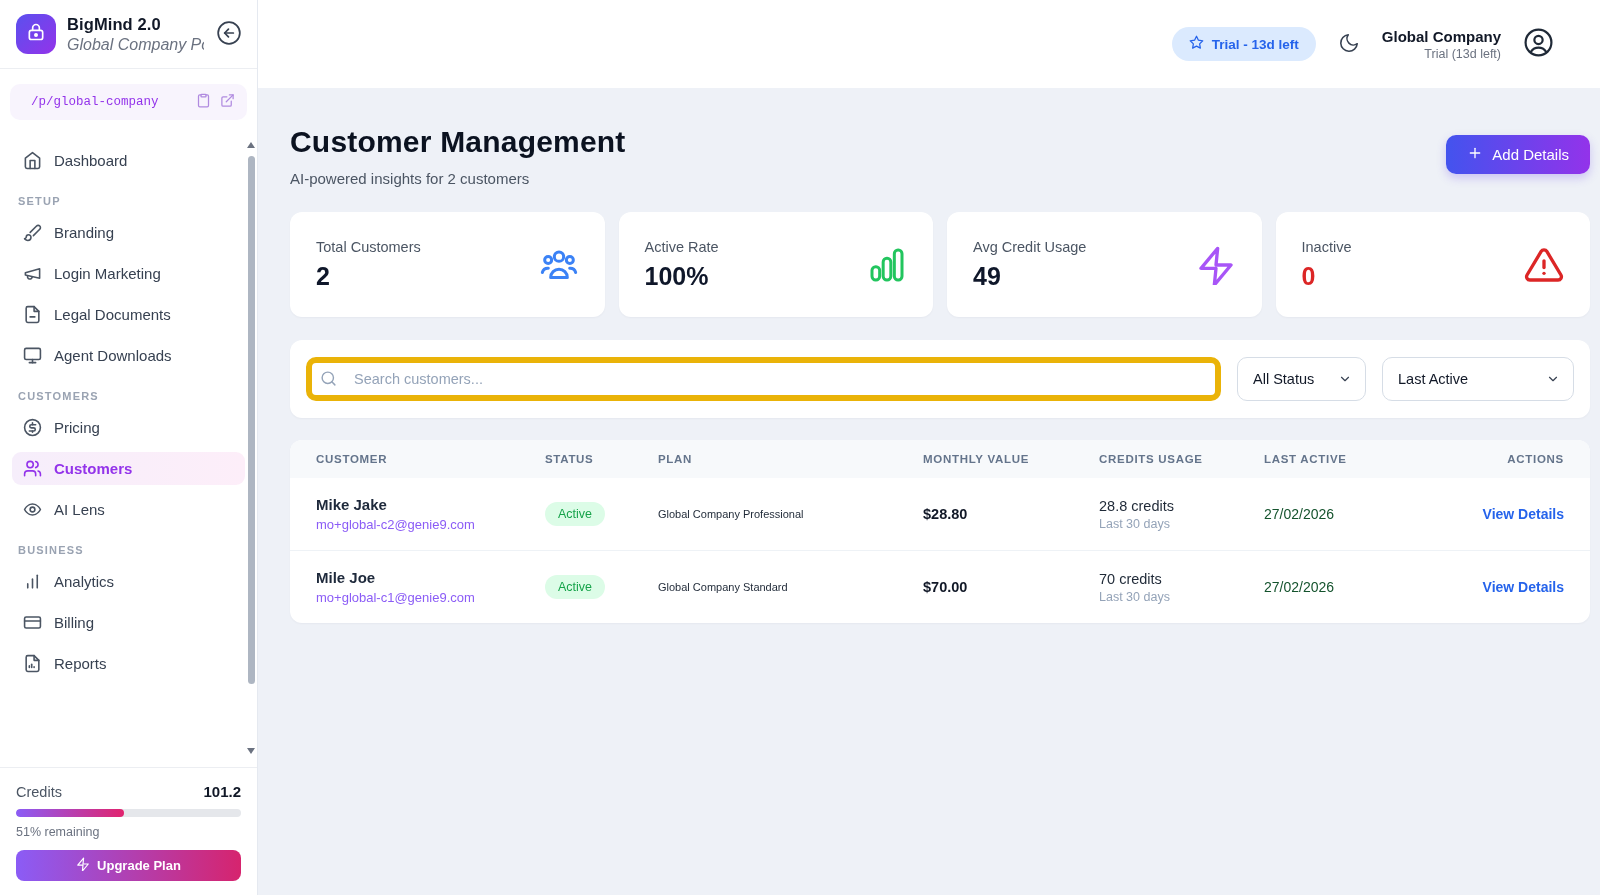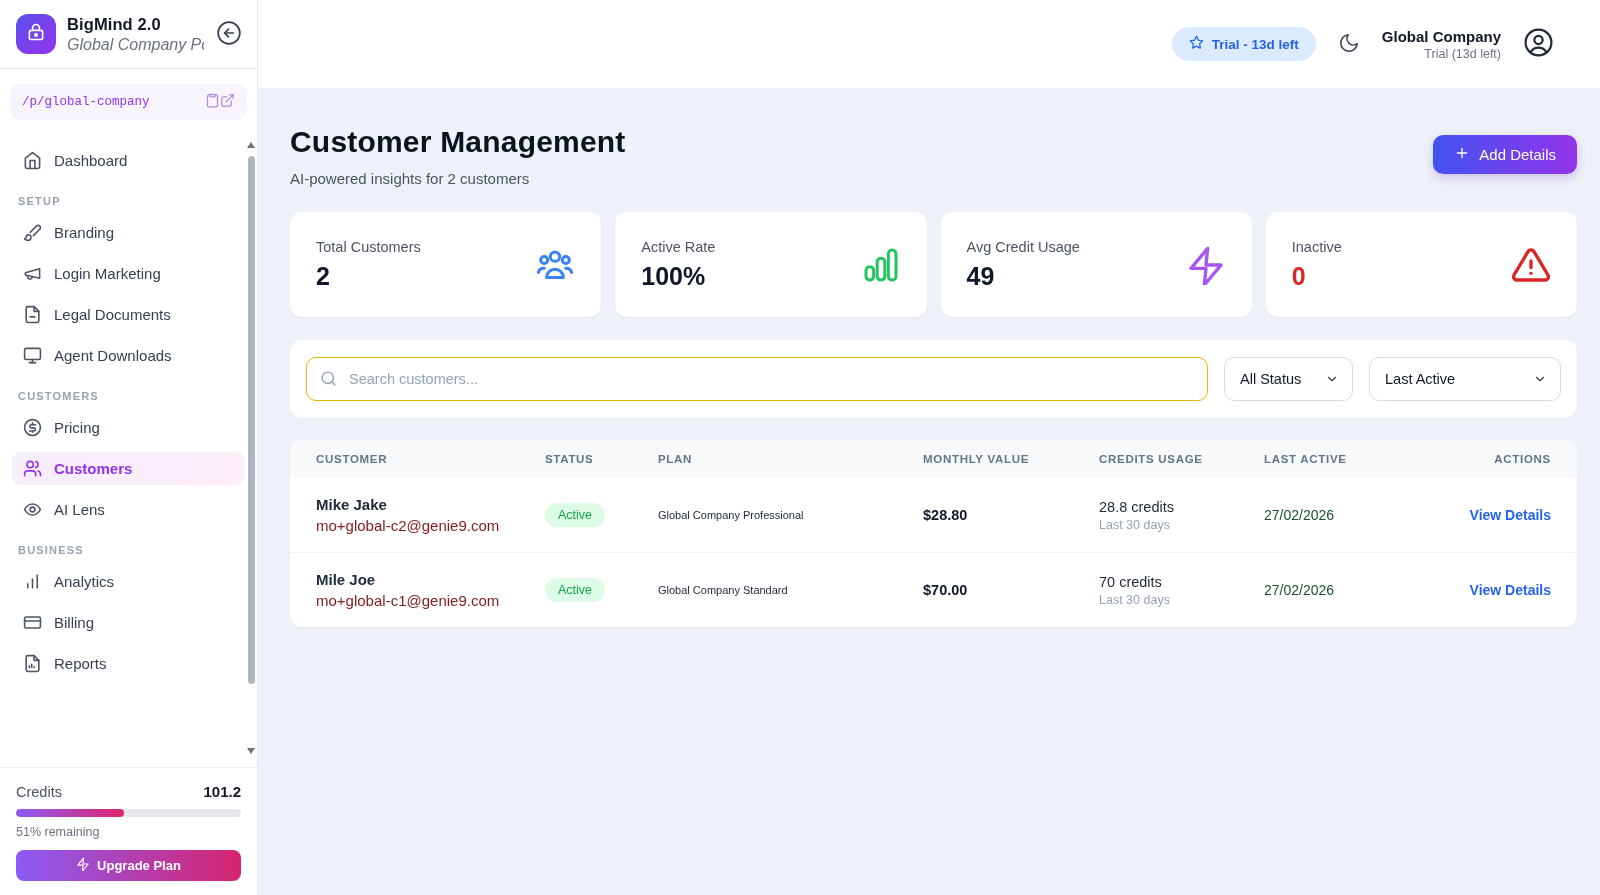--- a/index.html
+++ b/index.html
@@ -11,21 +11,21 @@
   .sidebar { width:258px; background:#fff; border-right:1px solid #e5e9f0; display:flex; flex-direction:column; position:relative; flex-shrink:0; }
   .brand-row { display:flex; align-items:center; gap:11px; padding:14px 14px 14px 16px; }
   .brand-logo { width:40px; height:40px; border-radius:12px; display:flex; align-items:center; justify-content:center; color:#fff; flex-shrink:0; }
   .brand-logo svg { width:20px; height:20px; }
   .brand-text { flex:1; min-width:0; }
   .brand-name { font-size:16.5px; font-weight:bold; color:#111827; letter-spacing:.1px; }
   .brand-sub { font-size:16px; color:#6b7280; margin-top:2px; white-space:nowrap; overflow:hidden;font-style:italic; }
   .collapse-btn { width:28px; height:28px; color:#374151; background:none; border:none; cursor:pointer; flex-shrink:0; }
   .collapse-btn svg { width:26px; height:26px; }
   .sidebar-divider { border-top:1px solid #eceef2; }
-  .portal-pill { margin:15px 10px 4px 10px; background:#f8f4fd; border-radius:10px; padding:9px 12px; display:flex; align-items:center; }
+  .portal-pill { margin:15px 10px 4px 10px; background:#f8f4fd; border-radius:10px; padding:9px 12px; display:flex; align-items:center; gap:9px; }
   .portal-link-icon { color:#a56de8; display:flex; }
   .portal-url { flex:1; font-family:"Liberation Mono", monospace; font-size:12.5px; color:#9333ea; white-space:nowrap; overflow:hidden; }
   .portal-action { color:#b08ae0; background:none; border:none; cursor:pointer; display:flex; padding:0; }
   .portal-action svg { width:15px; height:15px; }
 
   .nav { flex:1; padding:20px 12px 0 12px; overflow:hidden; }
   .nav-section-label { font-size:11px; font-weight:bold; letter-spacing:1.2px; color:#9aa3b2; margin:18px 6px 9px 6px; }
   .nav-item { display:flex; align-items:center; gap:12px; height:33px; padding:0 11px; border-radius:9px; margin-bottom:8px; font-size:15px; color:#374151; cursor:pointer; }
   .nav-item .icn { width:19px; height:19px; color:#4b5563; display:flex; flex-shrink:0; }
   .nav-item .icn svg { width:19px; height:19px; }
@@ -54,55 +54,55 @@
   .trial-badge { display:flex; align-items:center; gap:8px; border-radius:999px; padding:8px 17px; font-size:13.5px; font-weight:bold; }
   .trial-badge svg { width:15px; height:15px; }
   .moon-btn { background:none; border:none; color:#374151; cursor:pointer; display:flex; padding:0; }
   .moon-btn svg { width:22px; height:22px; }
   .account { text-align:right; }
   .account-name { font-size:15px; font-weight:bold; color:#111827; }
   .account-sub { font-size:12.5px; color:#6b7280; margin-top:2px; }
   .avatar-btn { background:none; border:none; color:#1f2937; cursor:pointer; display:flex; padding:0; }
   .avatar-btn svg { width:31px; height:31px; }
 
-  .content { flex:1; padding:37px 23px 0 32px; overflow:hidden; }
+  .content { flex:1; padding:37px 10px 0 32px; overflow:hidden; }
   .title-row { display:flex; justify-content:space-between; align-items:flex-start; }
   .page-title { font-size:30px; font-weight:bold; color:#0b1220; letter-spacing:.2px; }
   .page-subtitle { margin-top:11px; font-size:15px; color:#4b5563; }
   .add-customer-btn { display:flex; align-items:center; gap:9px; border:none; border-radius:10px; color:#fff; font-family:inherit; font-size:15px; padding:0 21px; height:39px; margin-top:10px; cursor:pointer; box-shadow:0 4px 10px rgba(99,60,235,.25); }
   .add-customer-btn svg { width:16px; height:16px; }
 
   .stats-row { display:grid; grid-template-columns:repeat(4,1fr); gap:14px; margin-top:25px; }
   .stat-card { background:#fff; border-radius:12px; padding:25px 26px; display:flex; justify-content:space-between; align-items:center; box-shadow:0 1px 2px rgba(15,23,42,.04); min-height:105px; }
   .stat-label { font-size:14.5px; color:#4b5563; }
   .stat-value { font-size:25px; font-weight:bold; margin-top:7px; }
   .stat-icon { width:40px; height:40px; display:flex; flex-shrink:0; }
   .stat-icon svg { width:40px; height:40px; }
 
   .filter-card { background:#fff; border-radius:12px; margin-top:23px; padding:17px 16px; display:flex; gap:16px; align-items:center; box-shadow:0 1px 2px rgba(15,23,42,.04); }
   .search-wrap { flex:1; position:relative; }
   .search-wrap .icn { position:absolute; left:14px; top:13px; width:17px; height:17px; color:#94a3b8; }
   .search-wrap .icn svg { width:17px; height:17px; }
-  .search-input { width:100%; height:44px; border:1px solid #eab308; border-radius:10px; padding:0 14px 0 42px; font-family:inherit; font-size:14.5px; color:#111827; outline:none; background:#fff; }
+  .search-input { width:100%; height:44px; border:6px solid #eab308; border-radius:10px; padding:0 14px 0 42px; font-family:inherit; font-size:14.5px; color:#111827; outline:none; background:#fff; }
   .search-input::placeholder { color:#94a3b8; }
   .select-box { height:44px; border:1px solid #d6dde6; border-radius:10px; display:flex; align-items:center; justify-content:space-between; padding:0 13px 0 15px; font-size:14.5px; color:#111827; cursor:pointer; background:#fff; flex-shrink:0; }
   .select-box .icn { width:14px; height:14px; color:#374151; display:flex; margin-left:12px; }
   .select-box .icn svg { width:14px; height:14px; }
   .select-status { width:129px; }
   .select-sort { width:192px; }
 
   .table-card { background:#fff; border-radius:12px; margin-top:22px; overflow:hidden; box-shadow:0 1px 2px rgba(15,23,42,.04); }
   .t-grid { display:grid; grid-template-columns:229px 113px 265px 176px 165px 184px 1fr; align-items:center; padding:0 26px; }
   .t-head { background:#f7f9fb; height:38px; }
   .t-head .t-cell { font-size:11.5px; font-weight:bold; letter-spacing:.7px; color:#64748b; text-transform:uppercase; }
   .t-row { border-top:1px solid #eef2f6; padding-top:18px; padding-bottom:18px; }
   .t-row:first-of-type { border-top:none; }
   .t-cell.right { text-align:right; }
   .cust-name { font-size:15px; font-weight:bold; color:#1e293b; }
-  .cust-email { font-size:15px; color:#7f1d1d; margin-top:4px; }
+  .cust-email { font-size:13px; color:#8b5cf6; margin-top:4px; }
   .status-badge { display:inline-block; font-size:12.5px; padding:5px 13px; border-radius:999px; }
   .plan-text { font-size:11px; color:#1f2937; }
   .money-text { font-size:14.5px; font-weight:bold; color:#111827; }
   .credits-main { font-size:14.5px; color:#1f2937; }
   .credits-sub { font-size:12.5px; color:#94a3b8; margin-top:3px; }
   .date-text { font-size:14px; color:#14532d; }
   .details-link { font-size:14px; font-weight:bold; text-decoration:none; cursor:pointer; }
 </style>
 </head>
 <body>

